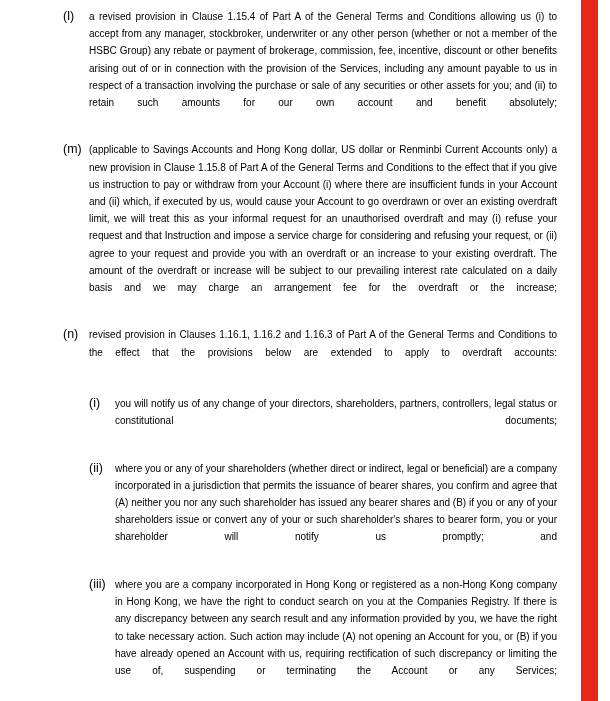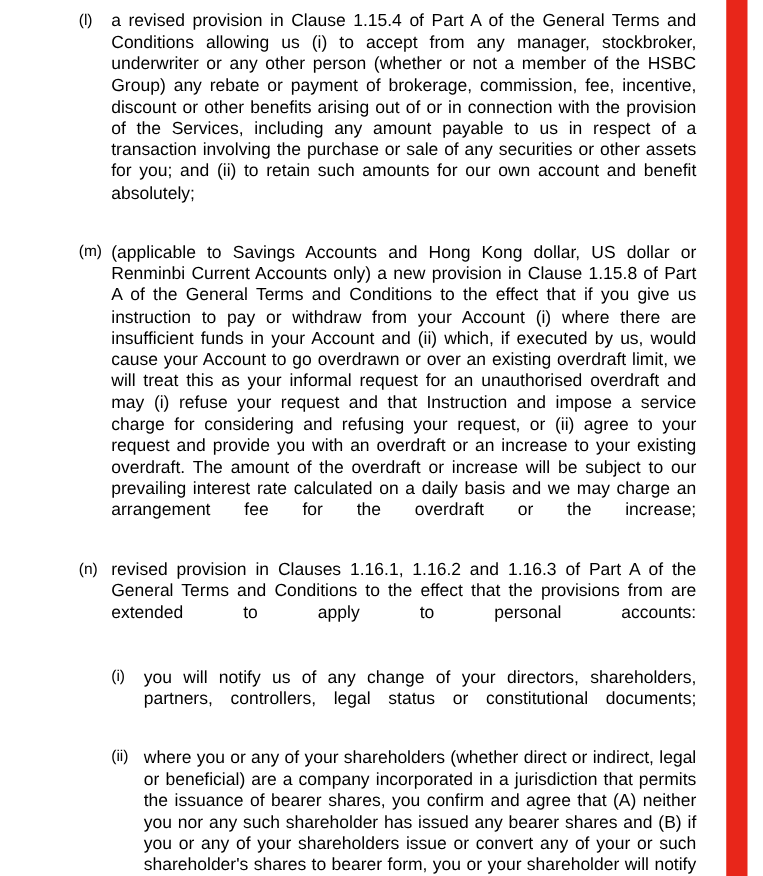--- a/index.html
+++ b/index.html
@@ -53,21 +53,21 @@
     flex: 0 0 auto;
     width: 26px;
     font-size: 12.4px;
     line-height: 17.2px;
     text-align: left;
     white-space: nowrap;
   }
 
   .clause-text {
     flex: 1 1 auto;
-    font-size: 14px;
+    font-size: 10px;
     line-height: 17.2px;
     text-align: justify;
     text-justify: inter-word;
     hyphens: none;
   }
 
   
   .clause-text::after {
     content: "";
     display: inline-block;
@@ -101,21 +101,21 @@
       <span class="clause-text">a revised provision in Clause 1.15.4 of Part A of the General Terms and Conditions allowing us (i) to accept from any manager, stockbroker, underwriter or any other person (whether or not a member of the HSBC Group) any rebate or payment of brokerage, commission, fee, incentive, discount or other benefits arising out of or in connection with the provision of the Services, including any amount payable to us in respect of a transaction involving the purchase or sale of any securities or other assets for you; and (ii) to retain such amounts for our own account and benefit absolutely;</span>
     </div>
 
     <div class="clause">
       <span class="clause-marker">(m)</span>
       <span class="clause-text">(applicable to Savings Accounts and Hong Kong dollar, US dollar or Renminbi Current Accounts only) a new provision in Clause 1.15.8 of Part A of the General Terms and Conditions to the effect that if you give us instruction to pay or withdraw from your Account (i) where there are insufficient funds in your Account and (ii) which, if executed by us, would cause your Account to go overdrawn or over an existing overdraft limit, we will treat this as your informal request for an unauthorised overdraft and may (i) refuse your request and that Instruction and impose a service charge for considering and refusing your request, or (ii) agree to your request and provide you with an overdraft or an increase to your existing overdraft. The amount of the overdraft or increase will be subject to our prevailing interest rate calculated on a daily basis and we may charge an arrangement fee for the overdraft or the increase;</span>
     </div>
 
     <div class="clause no-gap">
       <span class="clause-marker">(n)</span>
-      <span class="clause-text">revised provision in Clauses 1.16.1, 1.16.2 and 1.16.3 of Part A of the General Terms and Conditions to the effect that the provisions from are extended to apply to personal accounts:</span>
+      <span class="clause-text">revised provision in Clauses 1.16.1, 1.16.2 and 1.16.3 of Part A of the General Terms and Conditions to the effect that the provisions below are extended to apply to overdraft accounts:</span>
     </div>
 
     <div class="sublist">
 
       <div class="clause">
         <span class="clause-marker">(i)</span>
         <span class="clause-text">you will notify us of any change of your directors, shareholders, partners, controllers, legal status or constitutional documents;</span>
       </div>
 
       <div class="clause">

